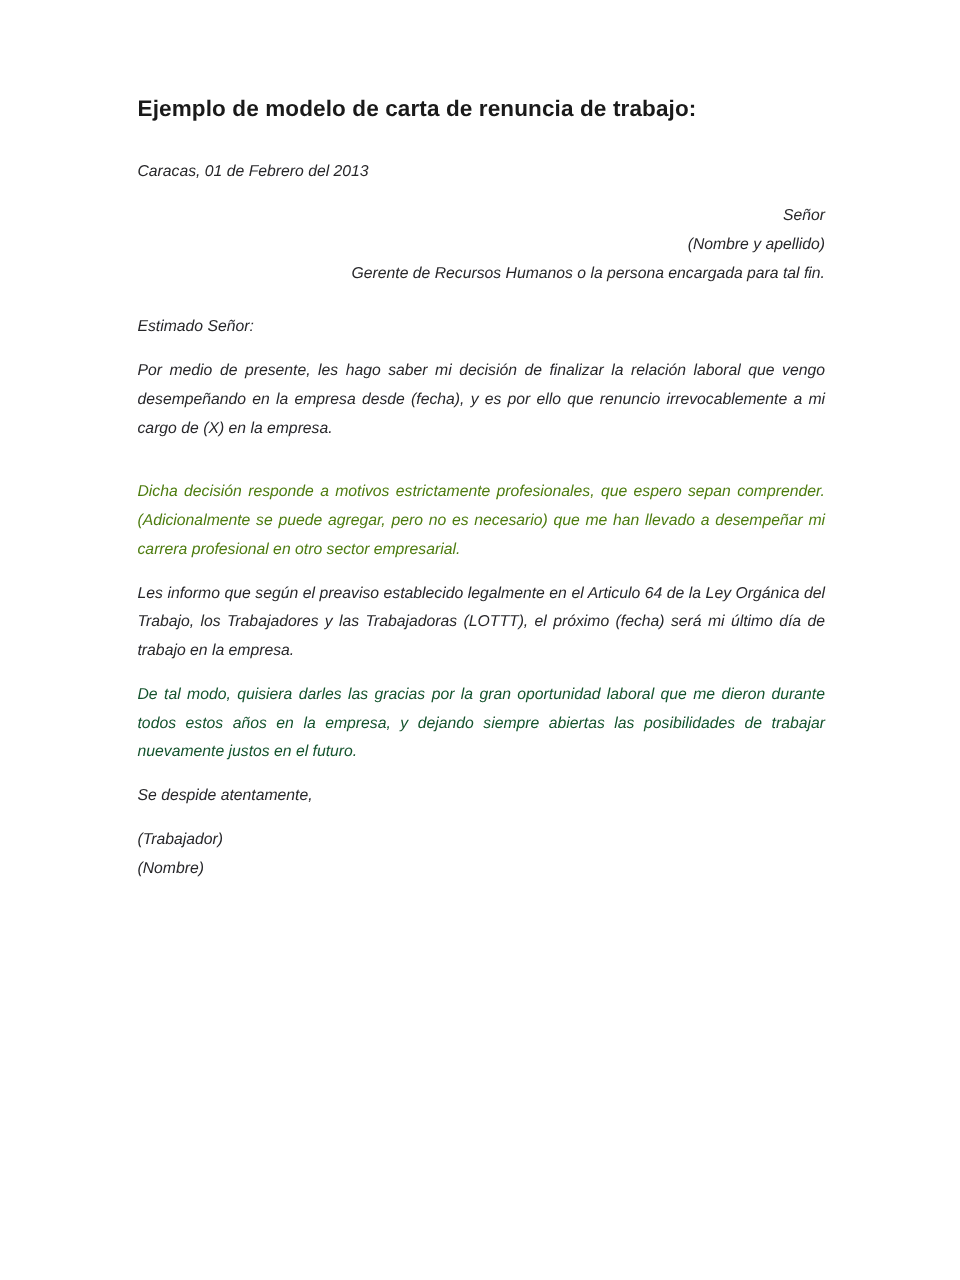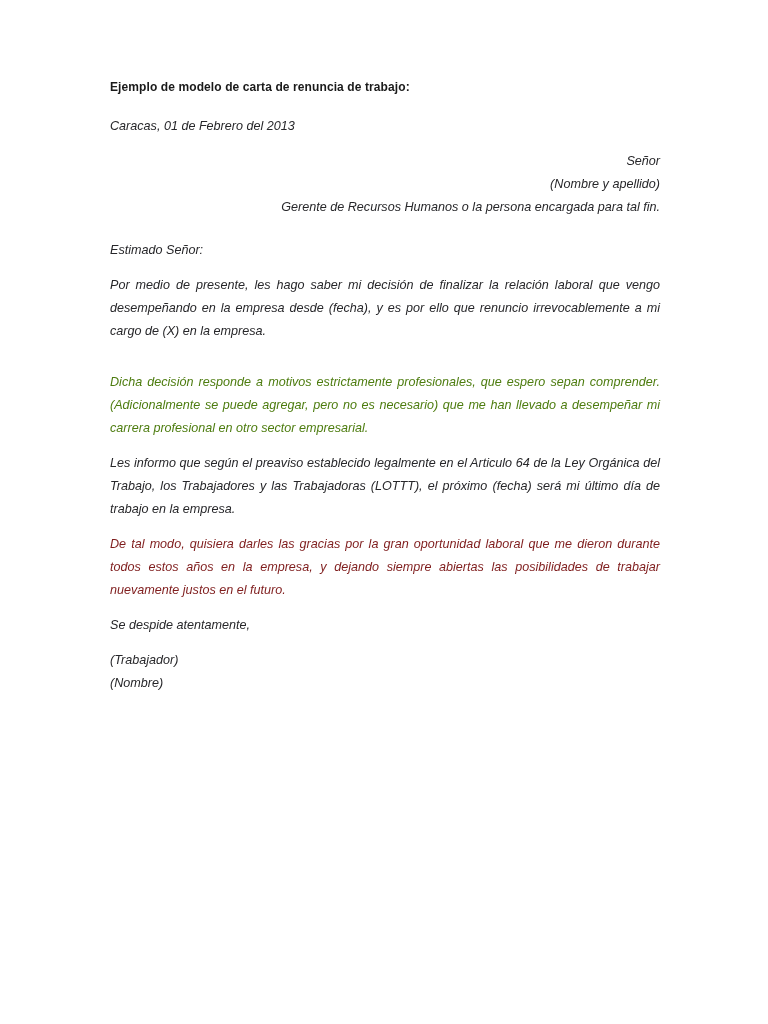--- a/index.html
+++ b/index.html
@@ -22,25 +22,25 @@
     position: absolute;
     left: 110px;
     top: 78px;
     width: 550px;
   }
 
   .doc-title {
     font-family: "Liberation Sans", sans-serif;
     font-weight: bold;
     font-style: normal;
-    font-size: 12px;
+    font-size: 18px;
     line-height: 19px;
     color: #1a1a1a;
     letter-spacing: 0.1px;
-    margin: 0 0 18px 0;
+    margin: 0 0 29px 0;
   }
 
   .blk {
     font-family: "Liberation Sans", sans-serif;
     font-style: italic;
     font-weight: normal;
     font-size: 12.6px;
     line-height: 23px;
     color: #27272a;
     margin: 0;
@@ -81,21 +81,21 @@
     </p>
 
     <p class="blk left gap-lg" style="color: rgb(39, 39, 42); margin-top: 20px;">Estimado Señor:</p>
 
     <p class="blk justify gap-lg" style="color: rgb(39, 39, 42);">Por medio de presente, les hago saber mi decisión de finalizar la relación laboral que vengo desempeñando en la empresa desde (fecha), y es por ello que renuncio irrevocablemente a mi cargo de (X) en la empresa.</p>
 
     <p class="blk justify gap-lg" style="color: #4d7c0f; margin-top: 28px;">Dicha decisión responde a motivos estrictamente profesionales, que espero sepan comprender. (Adicionalmente se puede agregar, pero no es necesario) que me han llevado a desempeñar mi carrera profesional en otro sector empresarial.</p>
 
     <p class="blk justify gap-lg" style="color: rgb(39, 39, 42);">Les informo que según el preaviso establecido legalmente en el Articulo 64 de la Ley Orgánica del Trabajo, los Trabajadores y las Trabajadoras (LOTTT), el próximo (fecha) será mi último día de trabajo en la empresa.</p>
 
-    <p class="blk justify gap-lg" style="color: #7f1d1d;">De tal modo, quisiera darles las gracias por la gran oportunidad laboral que me dieron durante todos estos años en la empresa, y dejando siempre abiertas las posibilidades de trabajar nuevamente justos en el futuro.</p>
+    <p class="blk justify gap-lg" style="color: #14532d;">De tal modo, quisiera darles las gracias por la gran oportunidad laboral que me dieron durante todos estos años en la empresa, y dejando siempre abiertas las posibilidades de trabajar nuevamente justos en el futuro.</p>
 
     <p class="blk left gap-lg" style="color: rgb(39, 39, 42);">Se despide atentamente,</p>
 
     <p class="blk left gap-lg" style="color: rgb(39, 39, 42);">
       <span class="line">(Trabajador)</span>
       <span class="line">(Nombre)</span>
     </p>
 
   </div>
 </div>

